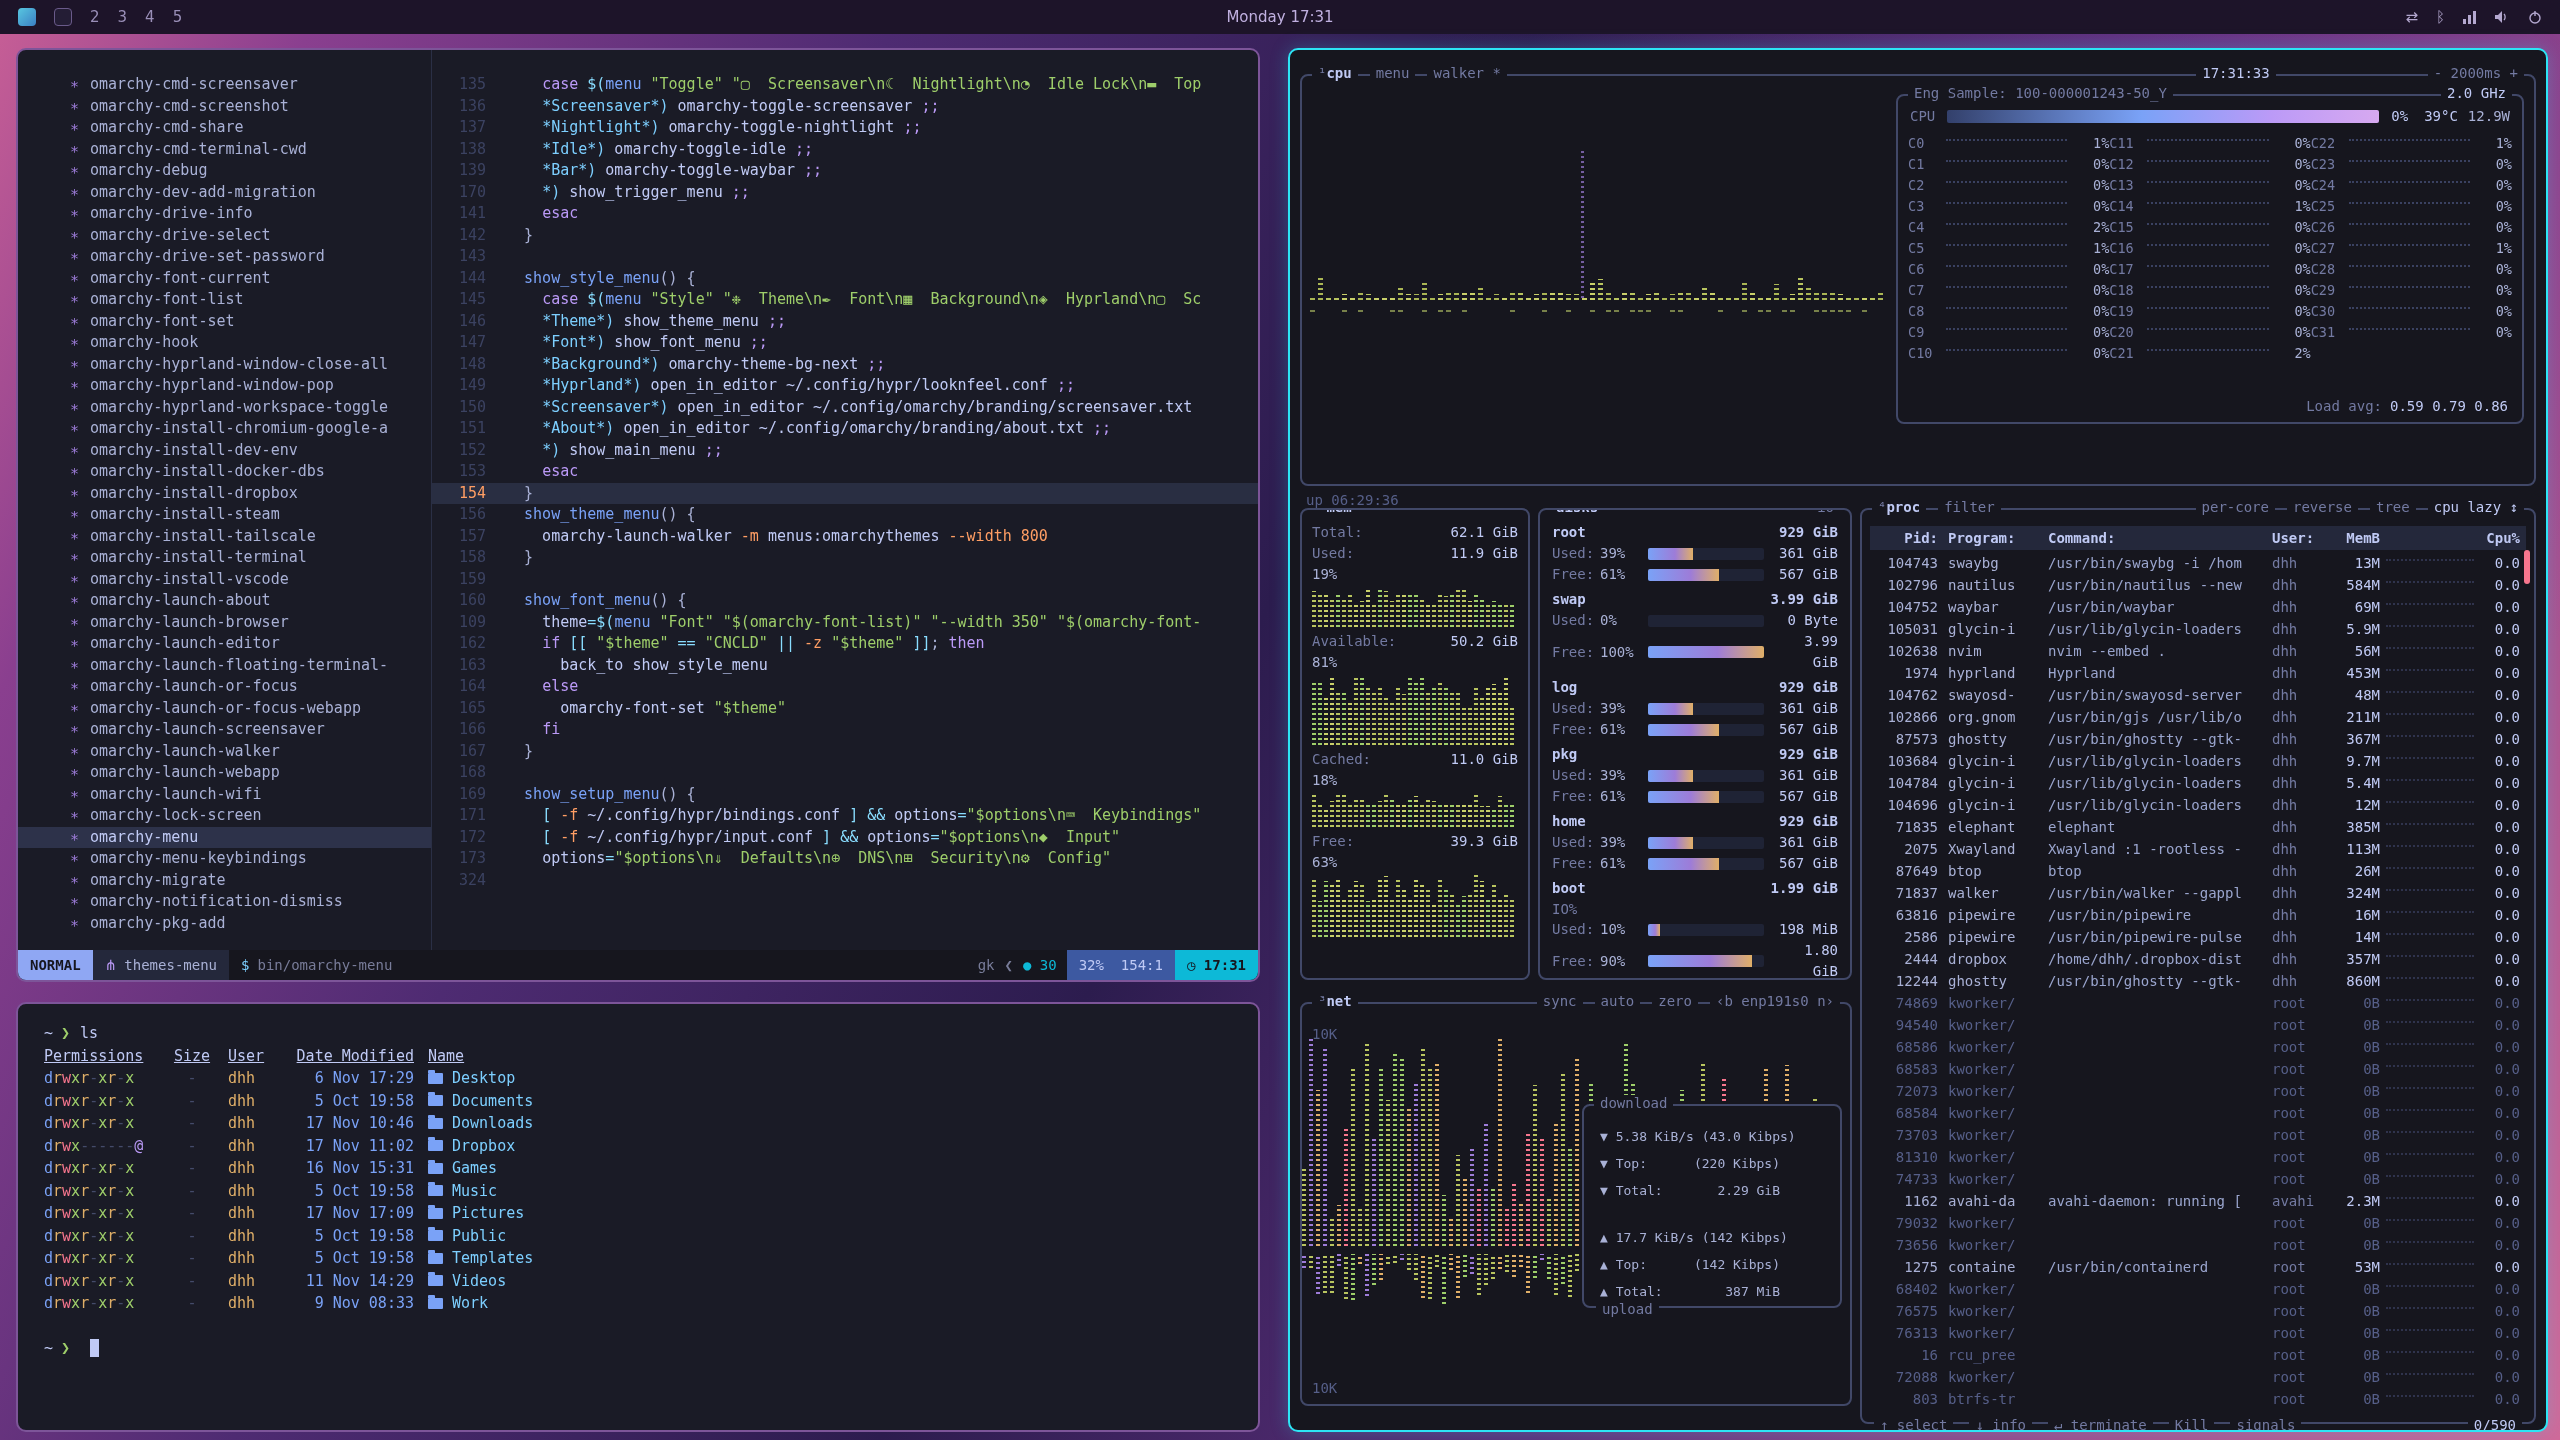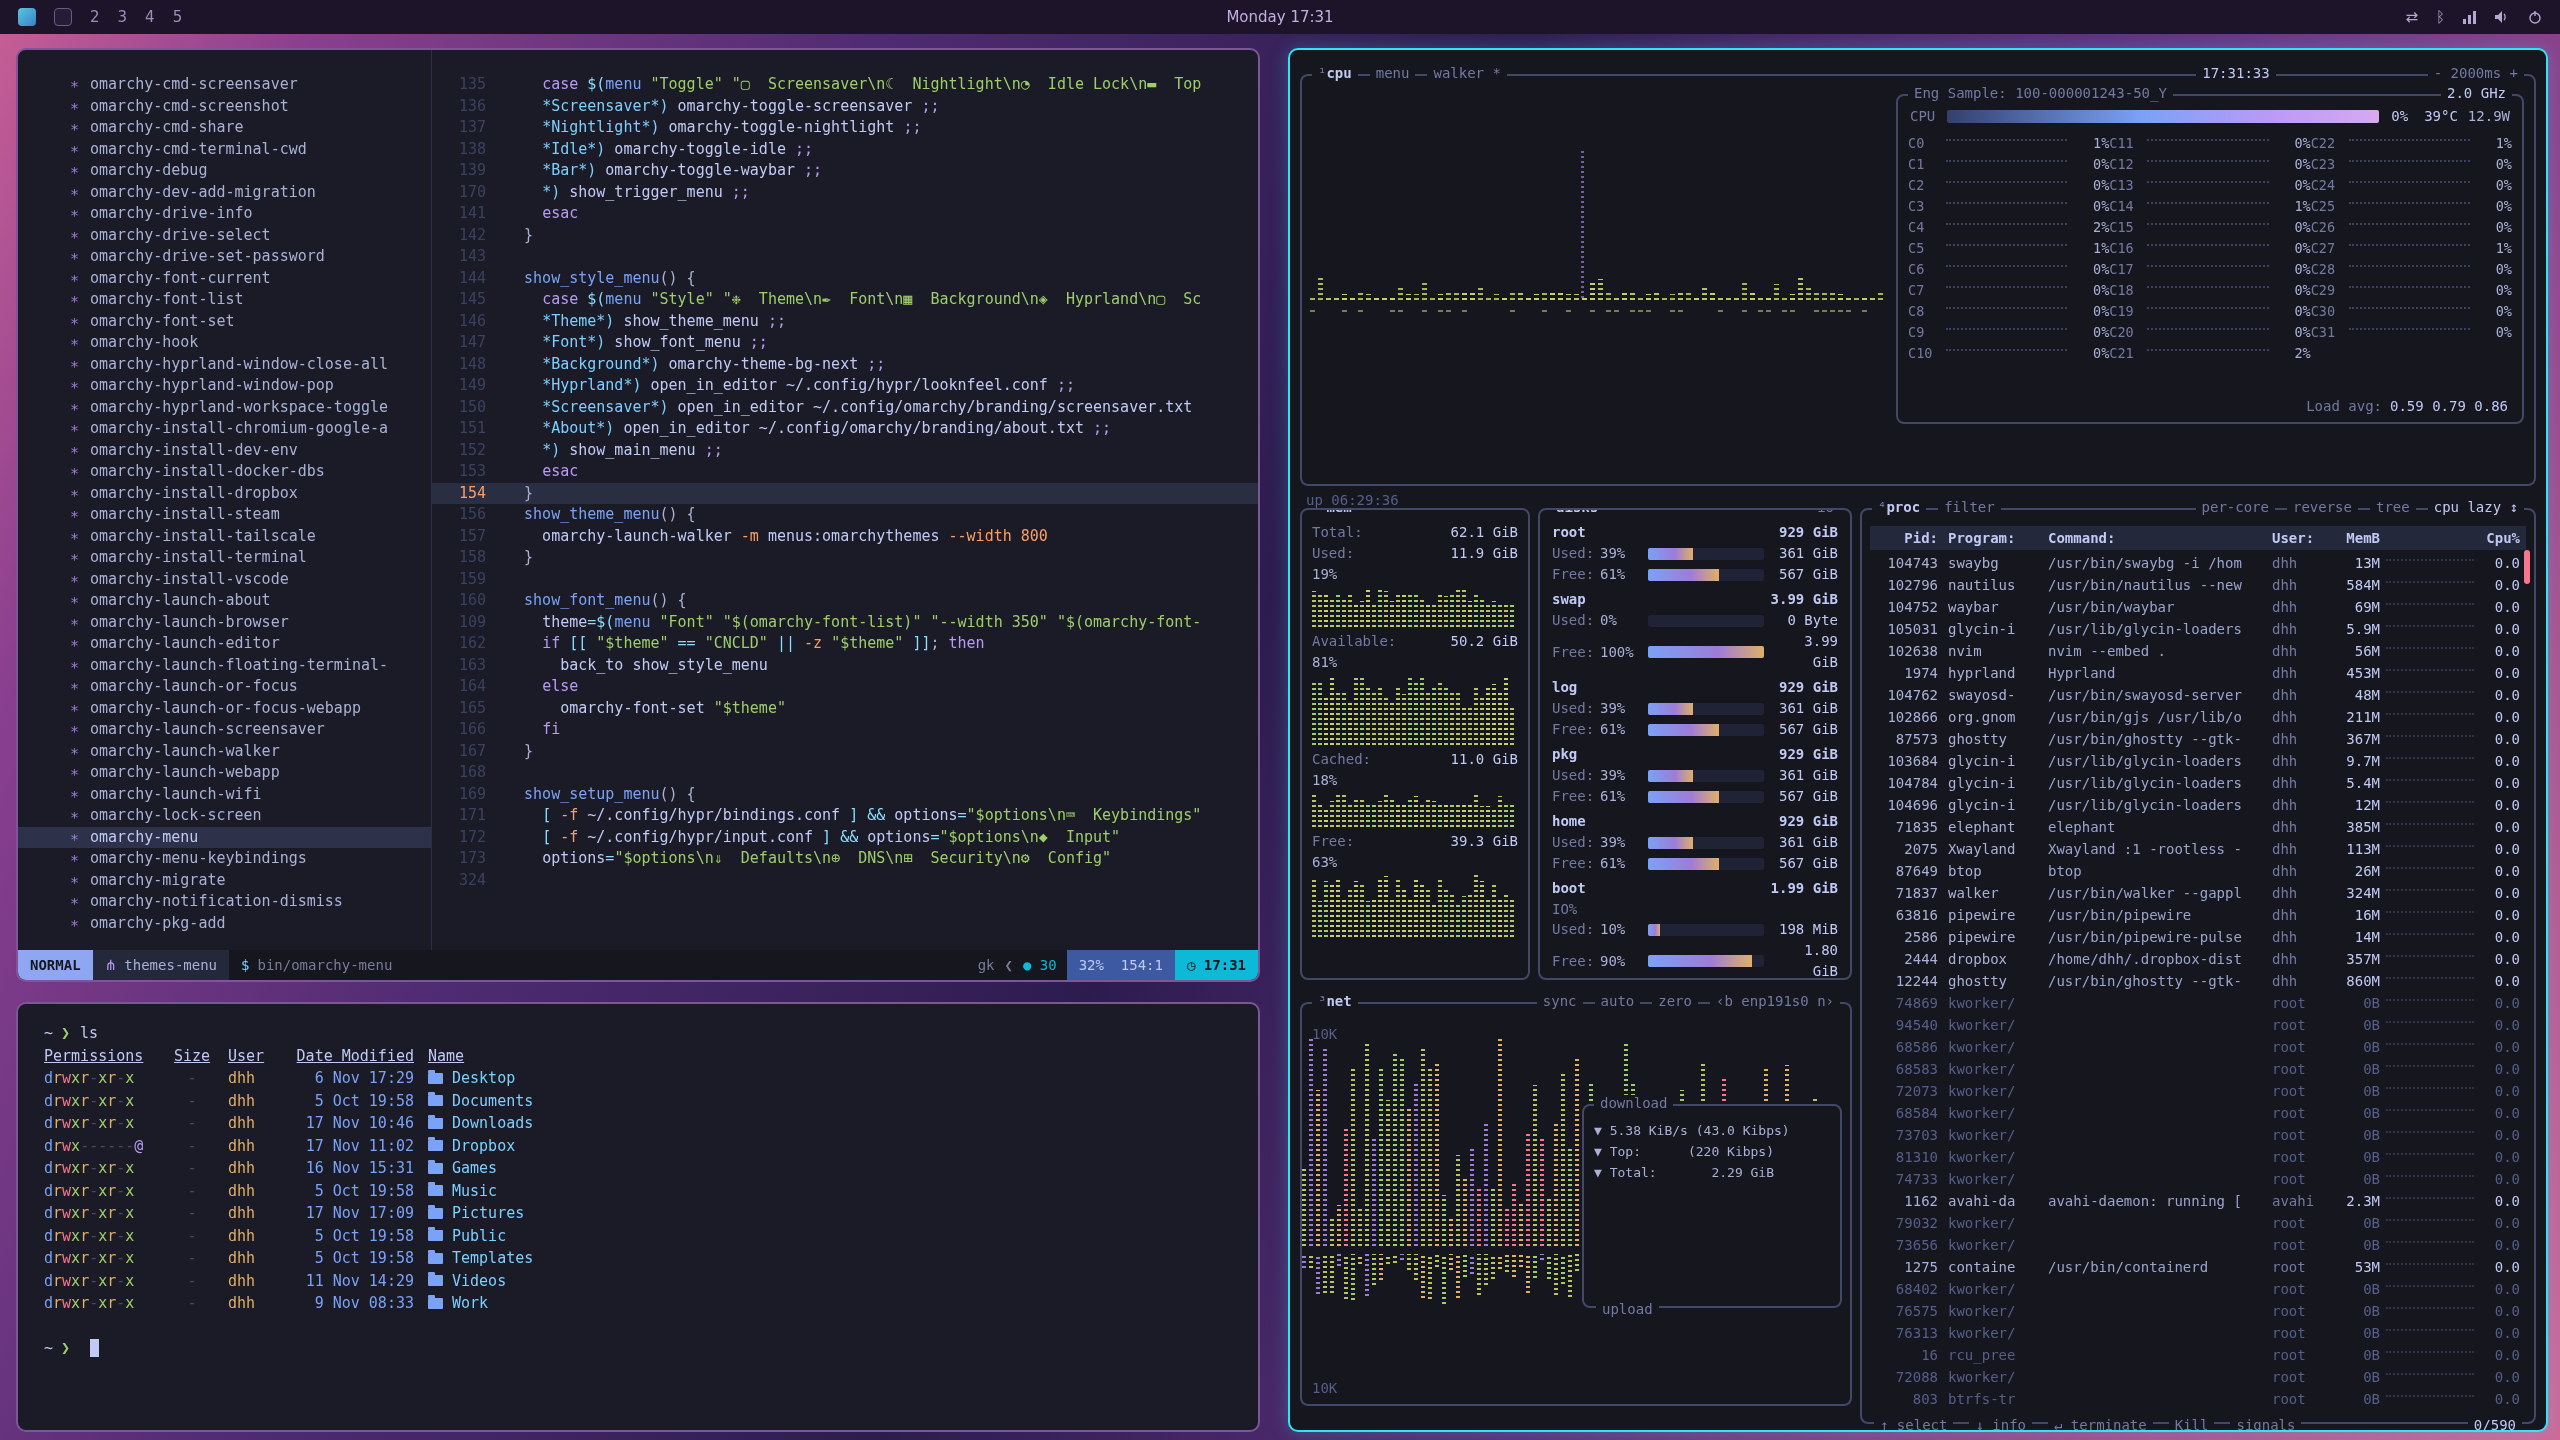--- a/index.html
+++ b/index.html
@@ -117,21 +117,21 @@
   .fill{display:block;height:100%;background:linear-gradient(90deg,#7aa2f7,#9d7cd8 60%,#e0af68)}
   .d-val{width:66px;text-align:right;color:#c0caf5}
   .disk{margin-bottom:4px}
   #net-box{left:10px;top:952px;width:552px;height:404px}
   .net-up{top:30px;height:212px}
   .net-down{top:250px;height:112px}
   .net-scale{position:absolute;left:10px;color:#565f89}
   .net-scale.top{top:22px}.net-scale.bot{bottom:8px}
   .net-info{position:absolute;right:8px;top:100px;width:260px;height:204px;border:2px solid #414868;border-radius:8px;
     background:#16161e;z-index:2;box-sizing:border-box;padding:14px 10px 0}
-  .net-info pre{margin:0;font-size:13px;line-height:21px;color:#a9b1d6;font-family:inherit}
+  .net-info pre{margin:6px;font-size:13px;line-height:21px;color:#a9b1d6;font-family:inherit}
   .net-gap{height:14px}
   #proc-box{left:570px;top:458px;width:676px;height:916px}
   .p-head{display:flex;align-items:center;margin:16px 8px 2px;padding:2px 6px;background:#24283b;color:#c0caf5;font-weight:bold;line-height:20px}
   .prow{display:flex;align-items:center;margin:0 8px;padding:0 6px;line-height:22px;white-space:pre}
   .c-pid{width:62px;text-align:right;flex:none}
   .c-prog{width:92px;margin-left:10px;flex:none;overflow:hidden}
   .c-cmd{width:218px;margin-left:8px;flex:none;overflow:hidden;color:#9aa5ce}
   .c-user{width:56px;margin-left:6px;flex:none;color:#737aa2}
   .c-mem{width:52px;text-align:right;flex:none;color:#c0caf5}
   .c-dots{flex:1;border-bottom:2px dotted #2f334d;margin:0 6px 6px}
@@ -1343,20 +1343,25 @@
     <div class="net-info">
       <div class="box-top">
         <span class="chip">download</span>
       </div>
       <div>
           <pre>▼ 5.38 KiB/s (43.0 Kibps)</pre>
           <pre>▼ Top:      (220 Kibps)</pre>
           <pre>▼ Total:       2.29 GiB</pre>
         </div>
       <div class="net-gap"></div>
+      <div>
+          <pre>▲ 17.7 KiB/s (142 Kibps)</pre>
+          <pre>▲ Top:      (142 Kibps)</pre>
+          <pre>▲ Total:        387 MiB</pre>
+        </div>
       <div class="box-bottom">
         <span class="chip">upload</span>
       </div>
     </div>
   </div>
 
   <div class="bx" id="proc-box">
     <div class="box-top">
       <span class="chip"><span class="sup">⁴</span><b>proc</b></span>
       <span class="chip">filter</span>

